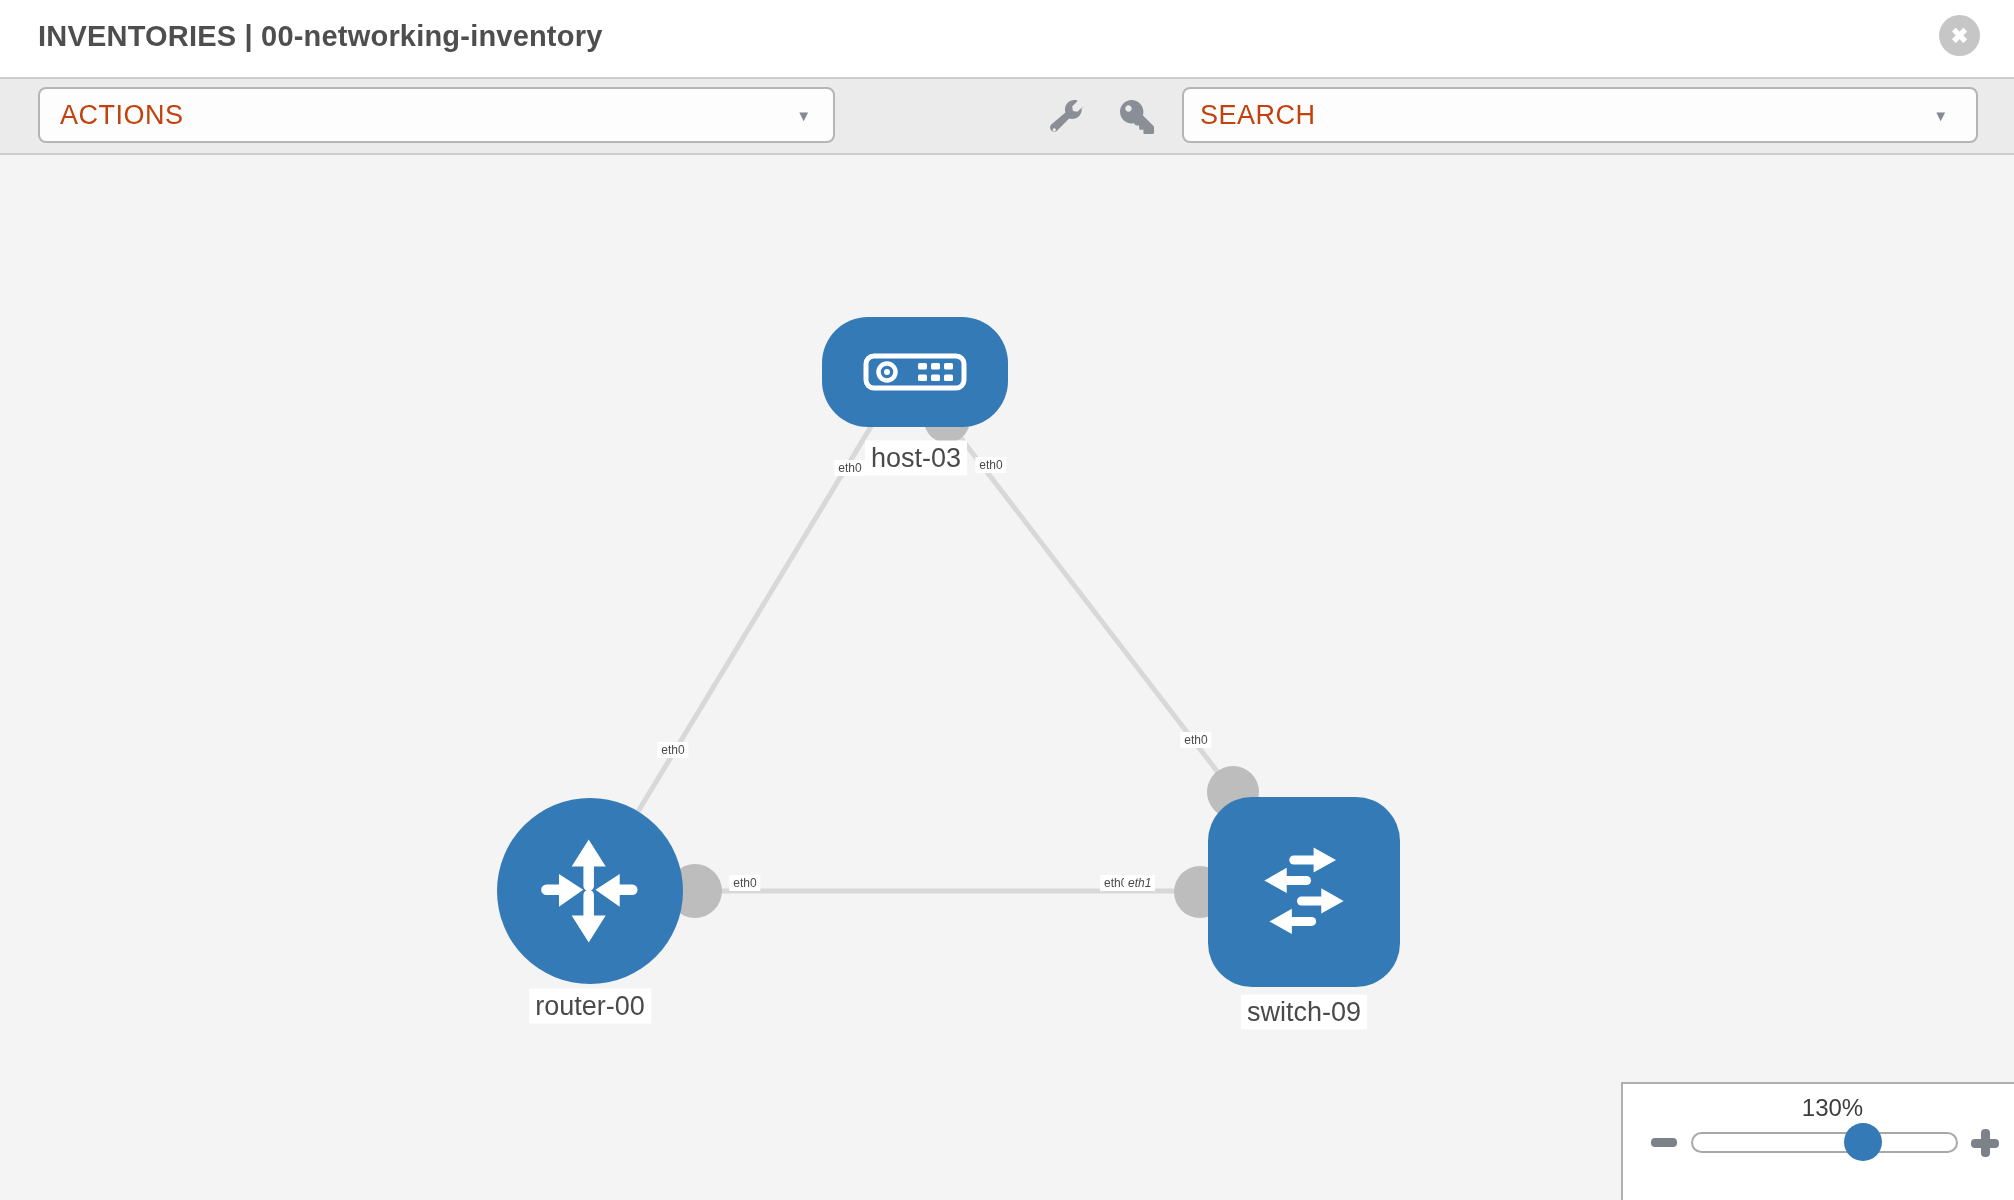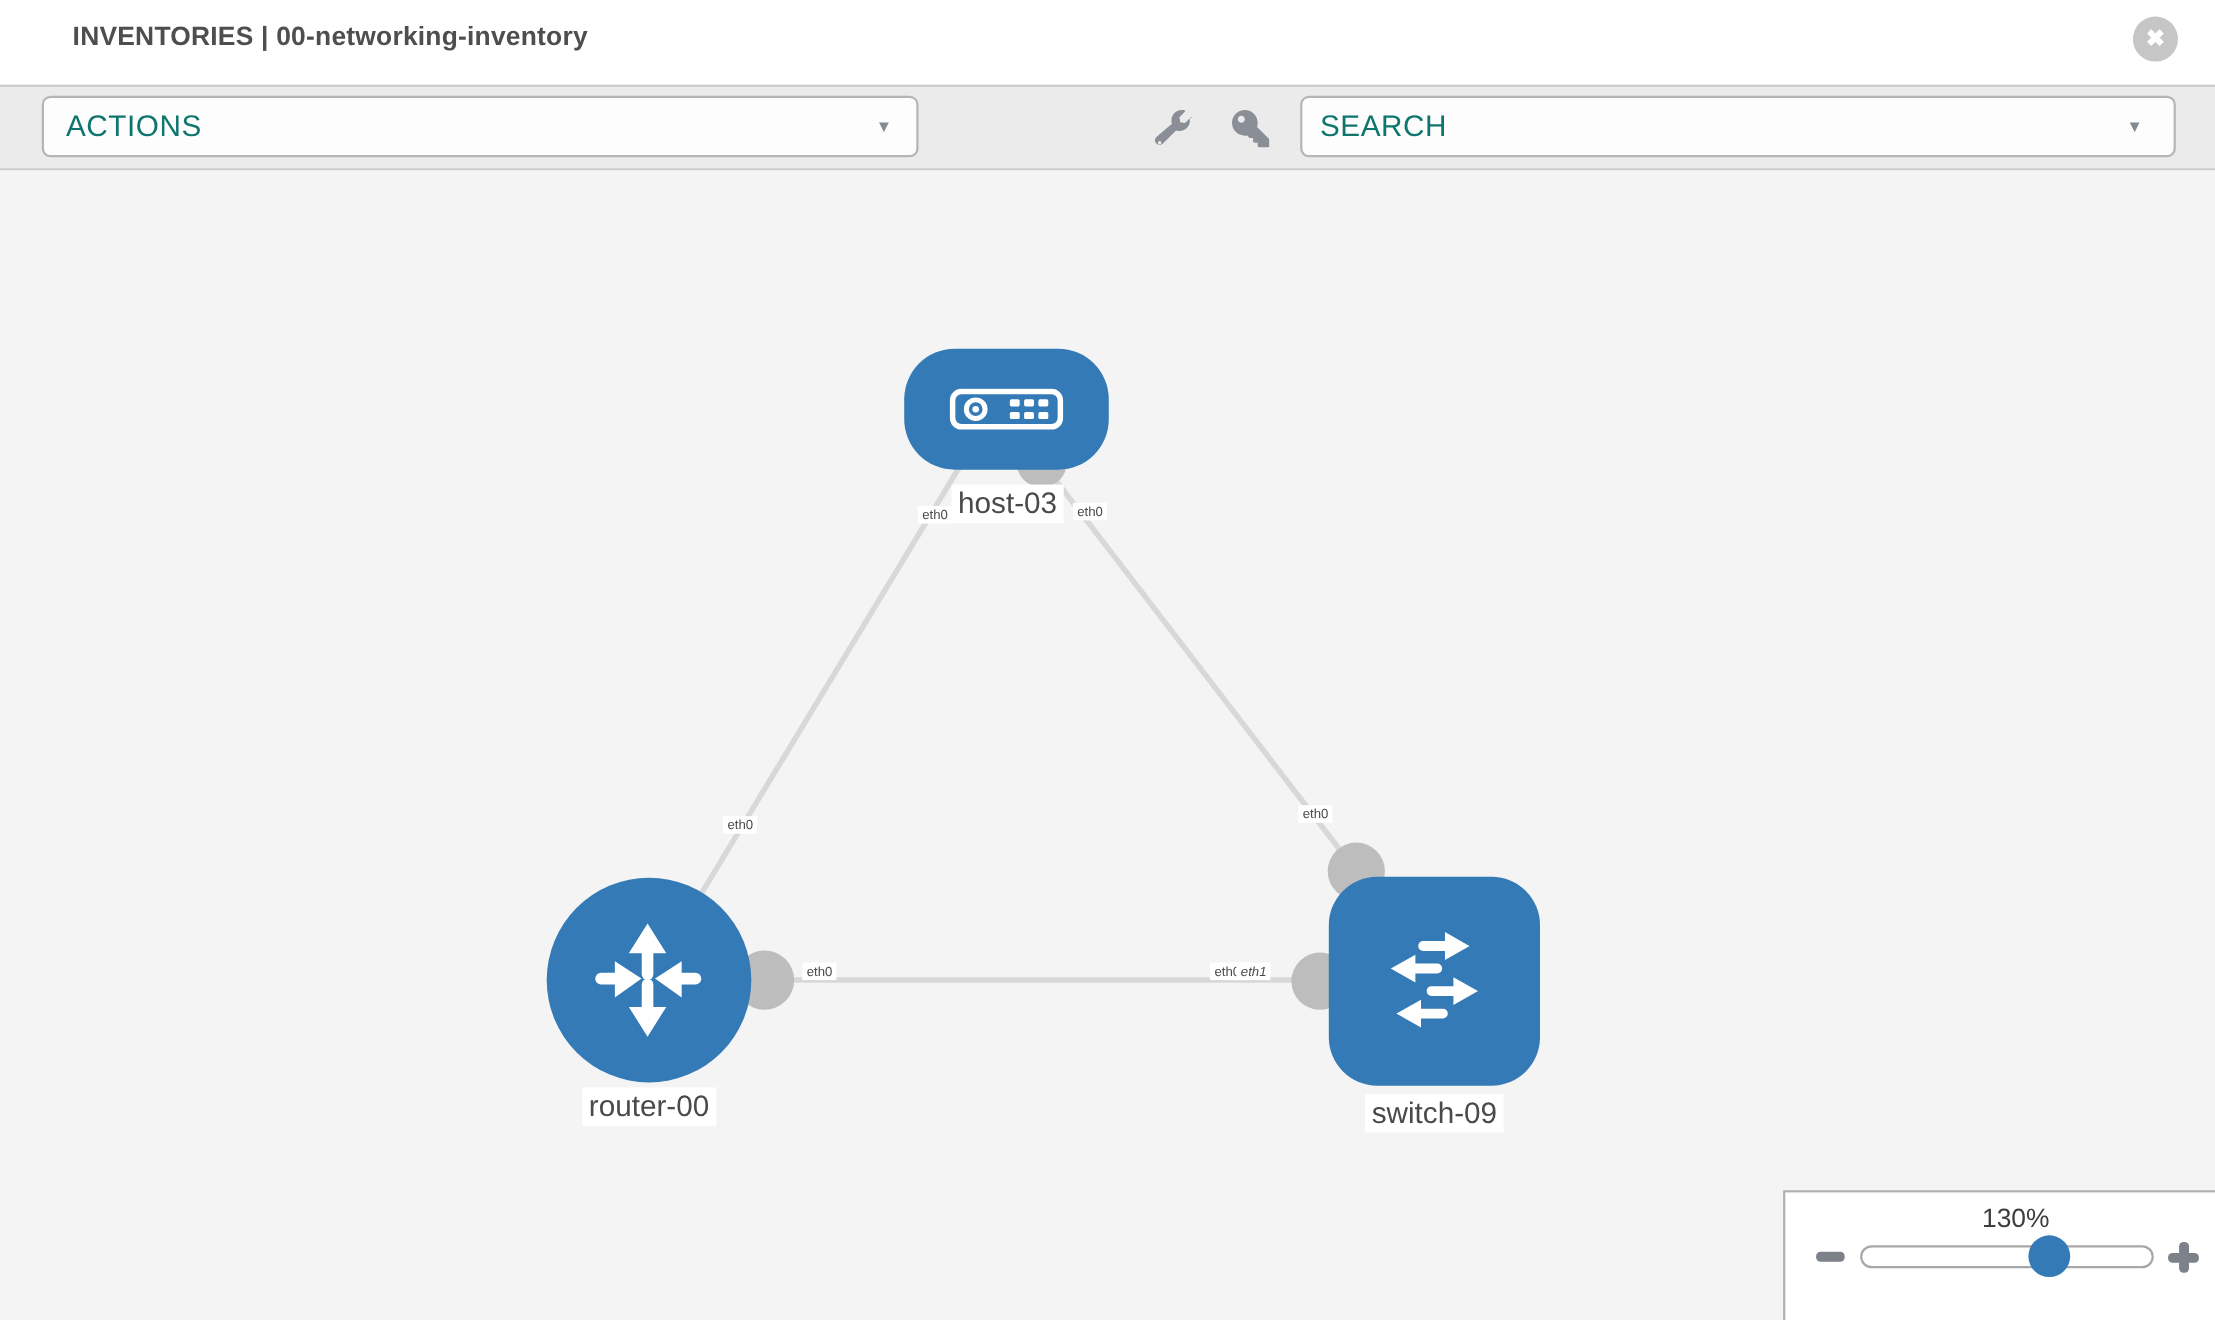--- a/index.html
+++ b/index.html
@@ -1,33 +1,33 @@
 <!DOCTYPE html>
 <html><head>
 <meta charset="utf-8">
 <style>
   * { margin:0; padding:0; box-sizing:border-box; }
   html,body { width:2014px; height:1200px; overflow:hidden; background:#fff;
               font-family:"Liberation Sans", sans-serif; }
 
   
   .header { position:absolute; left:0; top:0; width:2014px; height:77px; background:#ffffff; }
-  .header-title { position:absolute; left:38px; top:20px; font-size:24px; font-weight:bold;
-                  color:#4e4e4e; letter-spacing:0.2px;margin-left:28px; }
+  .header-title { position:absolute; left:38px; top:20px; font-size:29px; font-weight:bold;
+                  color:#4e4e4e; letter-spacing:0.2px; }
   .close-btn { position:absolute; left:1939px; top:15px; width:41px; height:41px; border-radius:50%;
                background:#c6c6c6; color:#ffffff; font-size:21px; font-weight:bold;
                display:flex; align-items:center; justify-content:center; cursor:pointer; }
 
   
   .toolbar { position:absolute; left:0; top:77px; width:2014px; height:78px; background:#ebebeb;
              border-top:2px solid #cccccc; border-bottom:2px solid #cccccc; }
   .dropdown { position:absolute; top:8px; height:56px; background:#fdfdfd;
               border:2px solid #b5b5b5; border-radius:8px; cursor:pointer; }
   .dropdown-label { position:absolute; left:20px; top:0; line-height:53px; font-size:27px;
-                    color:#0f766e; letter-spacing:0.5px; }
+                    color:#c2410c; letter-spacing:0.5px; }
   .dropdown-caret { position:absolute; top:0; line-height:54px; font-size:15px; color:#848a93; }
   .actions-dd { left:38px; width:797px; }
   .search-dd  { left:1182px; width:796px;padding-left:31px; }
   .tool-icon { position:absolute; top:21px; width:34px; height:34px; cursor:pointer; }
   .tool-icon svg { width:100%; height:100%; fill:#8a8e97; }
   .wrench { left:1050px; }
   .key    { left:1120px; }
 
   
   .canvas { position:absolute; left:0; top:155px; width:2014px; height:1045px;

